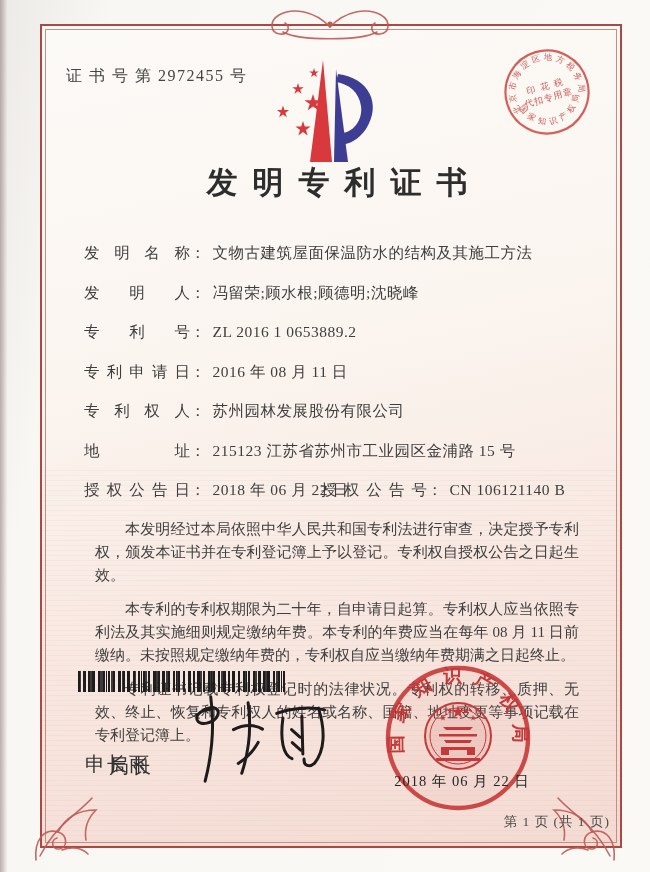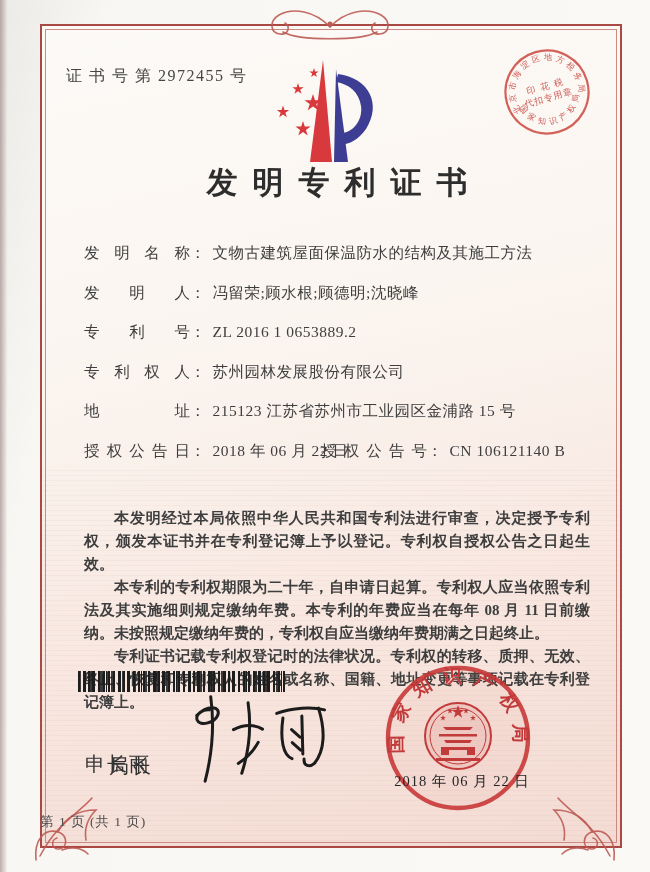--- a/index.html
+++ b/index.html
@@ -29,37 +29,37 @@
   .title{position:absolute;left:40px;top:162px;width:578px;text-align:center;
     font-size:31px;font-weight:bold;color:#2d2d2d;letter-spacing:15px;text-indent:15px;z-index:4;margin-left:8px;}
   .fields{position:absolute;left:84px;top:243px;width:512px;font-size:15.5px;color:#3e3e3e;z-index:4;}
   .frow{height:39.5px;position:relative;white-space:nowrap;}
   .flabel{display:inline-block;width:106px;text-align:justify;text-align-last:justify;vertical-align:baseline;}
   .fcolon{display:inline-block;}
   .fvalue{margin-left:7px;letter-spacing:.5px;}
   .grant-no{position:absolute;left:237px;top:0;}
   .body-text{position:absolute;left:84px;top:507px;width:506px;font-size:15px;line-height:23px;
     text-align:justify;color:#3e3e3e;z-index:4;}
-  .body-text p{margin:0;text-indent:2em;font-weight:bold;}
+  .body-text p{margin:11px;text-indent:2em;}
   .barcode{position:absolute;left:78px;top:671px;width:208px;height:21px;z-index:4;
     background:
       repeating-linear-gradient(90deg,#1d1d1d 0 2px,rgba(0,0,0,0) 2px 5px),
       repeating-linear-gradient(90deg,#1d1d1d 0 1px,rgba(0,0,0,0) 1px 7px),
       repeating-linear-gradient(90deg,rgba(29,29,29,.85) 0 3px,rgba(0,0,0,0) 3px 11px);}
   .director-title{position:absolute;left:85px;top:753px;font-size:20px;letter-spacing:2px;color:#333;z-index:4;
     font-family:"Liberation Sans","DejaVu Sans",sans-serif;margin-left:24px;}
   .director-name{position:absolute;left:85px;top:751px;font-size:20px;letter-spacing:2px;color:#333;z-index:4;
     font-family:"Liberation Sans","DejaVu Sans",sans-serif;}
   .signature{position:absolute;left:170px;top:688px;width:190px;height:102px;z-index:5;transform:rotate(-3deg);}
   .signature path{fill:none;stroke:#1c1c1c;stroke-width:3;stroke-linecap:round;stroke-linejoin:round;}
   .office-seal{position:absolute;left:382px;top:662px;width:152px;height:152px;z-index:6;}
   .seal-date{position:absolute;left:386px;top:772px;width:152px;text-align:center;
     font-size:14.5px;letter-spacing:1px;color:#262626;z-index:7;}
   .tax-seal{position:absolute;left:502px;top:47px;width:90px;height:90px;z-index:6;transform:rotate(-16deg);}
-  .footer{position:absolute;left:40px;top:813px;width:578px;text-align:left;
+  .footer{position:absolute;left:32px;top:813px;width:578px;text-align:right;
     font-size:13.5px;color:#4c4c4c;letter-spacing:1px;z-index:4;}
 </style>
 </head>
 <body>
 
 <div class="photo">
 
   <div class="frame">
     <div class="frame-inner"></div>
     <div class="texture"></div>
@@ -119,20 +119,23 @@
 
   <div class="fields">
     <div class="frow">
       <span class="flabel">发明名称</span><span class="fcolon">：</span><span class="fvalue">文物古建筑屋面保温防水的结构及其施工方法</span>
     </div>
     <div class="frow">
       <span class="flabel">发明人</span><span class="fcolon">：</span><span class="fvalue">冯留荣;顾水根;顾德明;沈晓峰</span>
     </div>
     <div class="frow">
       <span class="flabel">专利号</span><span class="fcolon">：</span><span class="fvalue">ZL 2016 1 0653889.2</span>
+    </div>
+    <div class="frow">
+      <span class="flabel">专利申请日</span><span class="fcolon">：</span><span class="fvalue">2016 年 08 月 11 日</span>
     </div>
     <div class="frow">
       <span class="flabel">专利权人</span><span class="fcolon">：</span><span class="fvalue">苏州园林发展股份有限公司</span>
     </div>
     <div class="frow">
       <span class="flabel">地址</span><span class="fcolon">：</span><span class="fvalue">215123 江苏省苏州市工业园区金浦路 15 号</span>
     </div>
     <div class="frow">
       <span class="flabel">授权公告日</span><span class="fcolon">：</span><span class="fvalue">2018 年 06 月 22 日</span>
       <span class="grant-no">

